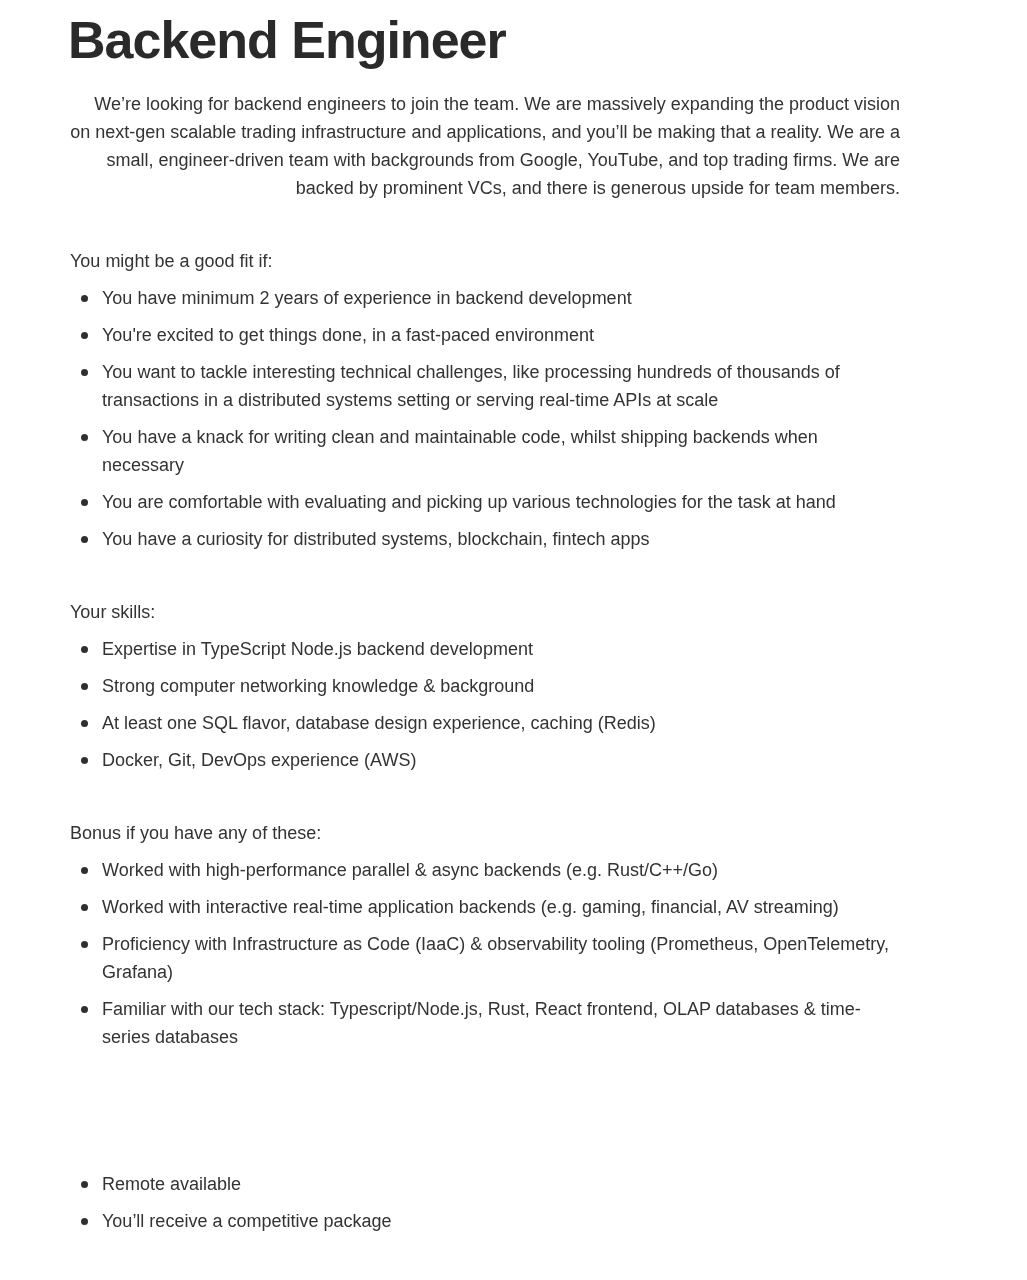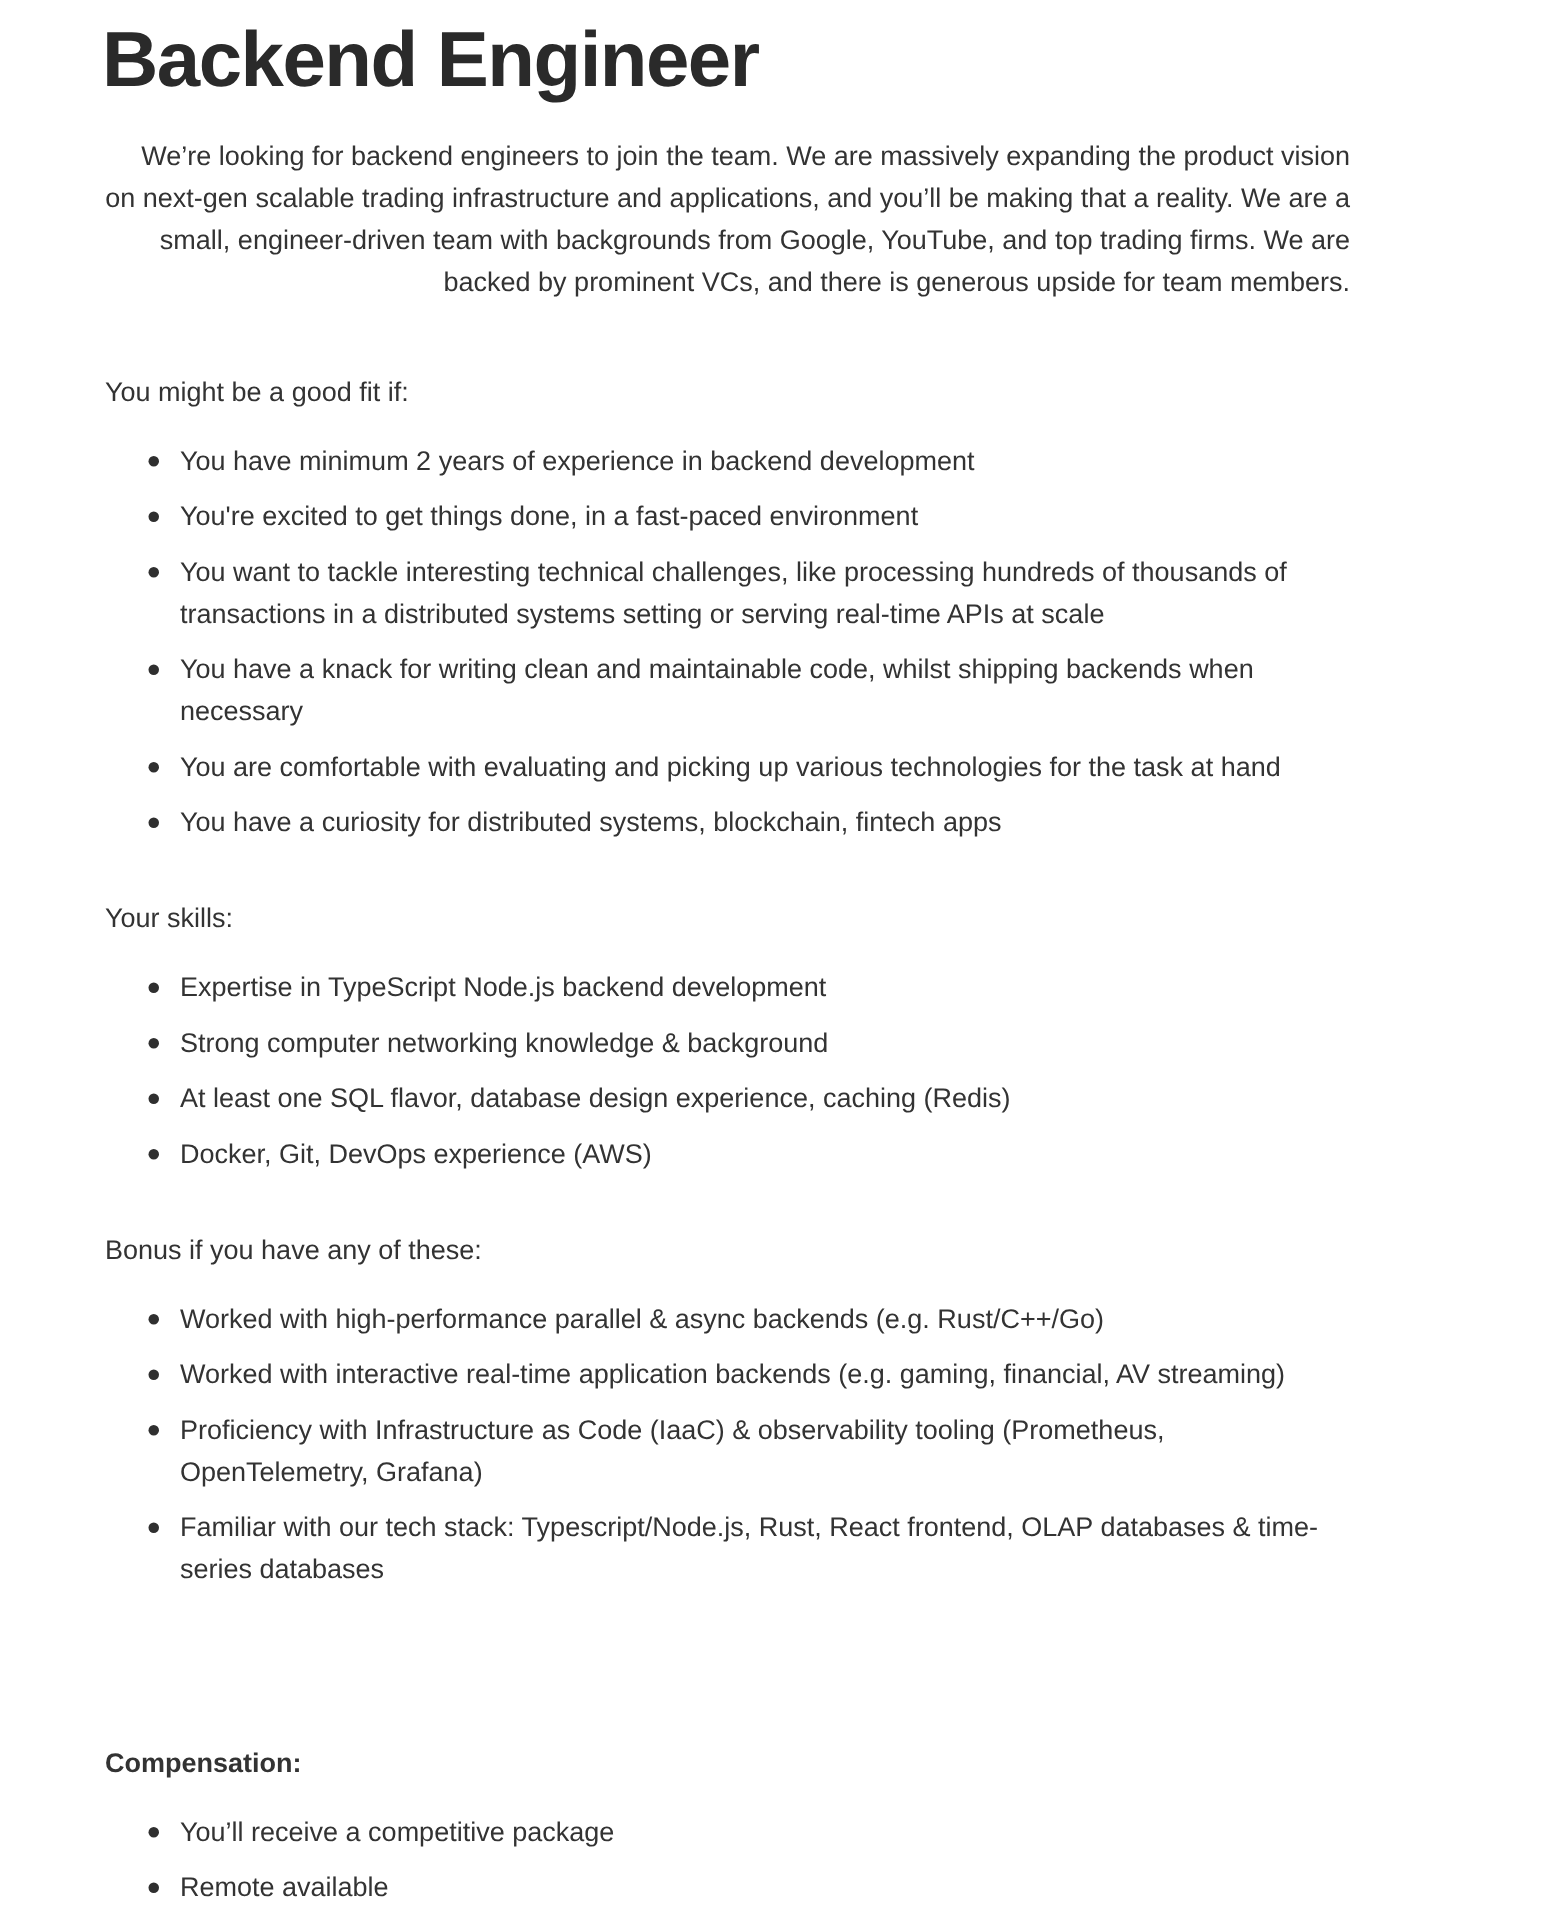--- a/index.html
+++ b/index.html
@@ -54,21 +54,21 @@
       font-size: 18px;
       line-height: 28px;
       color: #333333;
       margin: 0;
     }
     .section-label.bold {
       font-weight: 700;
     }
     ul.bullets {
       list-style: none;
-      margin: 18px;
+      margin: 0;
       padding: 0;
     }
     ul.bullets li {
       position: relative;
       padding-left: 32px;
       font-size: 18px;
       line-height: 28px;
       color: #333333;
       margin-top: 9px;
     }
@@ -161,25 +161,24 @@
           <span class="txt">Proficiency with Infrastructure as Code (IaaC) &amp; observability tooling (Prometheus, OpenTelemetry, Grafana)</span>
         </li>
       <li>
           <span class="dot"></span>
           <span class="txt">Familiar with our tech stack: Typescript/Node.js, Rust, React frontend, OLAP databases &amp; time-series databases</span>
         </li>
     </ul>
   </div>
 
   <div class="section" style="top:1161px;">
-    <p class="section-label bold">Compensation:</p>
     <ul class="bullets">
       <li>
           <span class="dot"></span>
-          <span class="txt">You’ll receive a competitive package</span>
+          <span class="txt">Remote available</span>
         </li>
       <li>
           <span class="dot"></span>
-          <span class="txt">Remote available</span>
+          <span class="txt">You’ll receive a competitive package</span>
         </li>
     </ul>
   </div>
 </div>
 
 </body></html>

